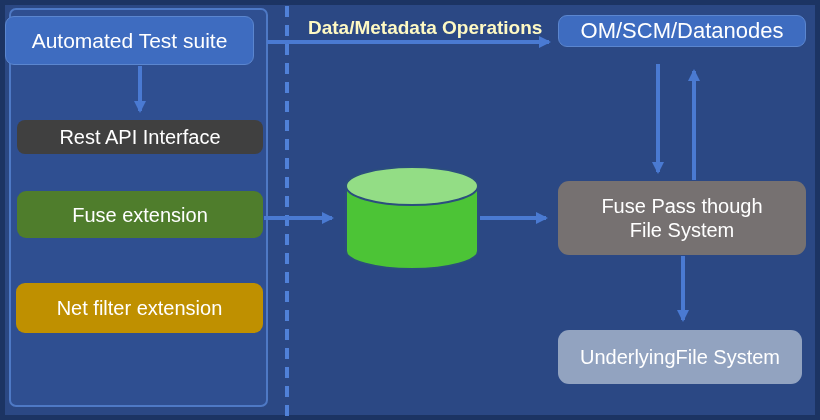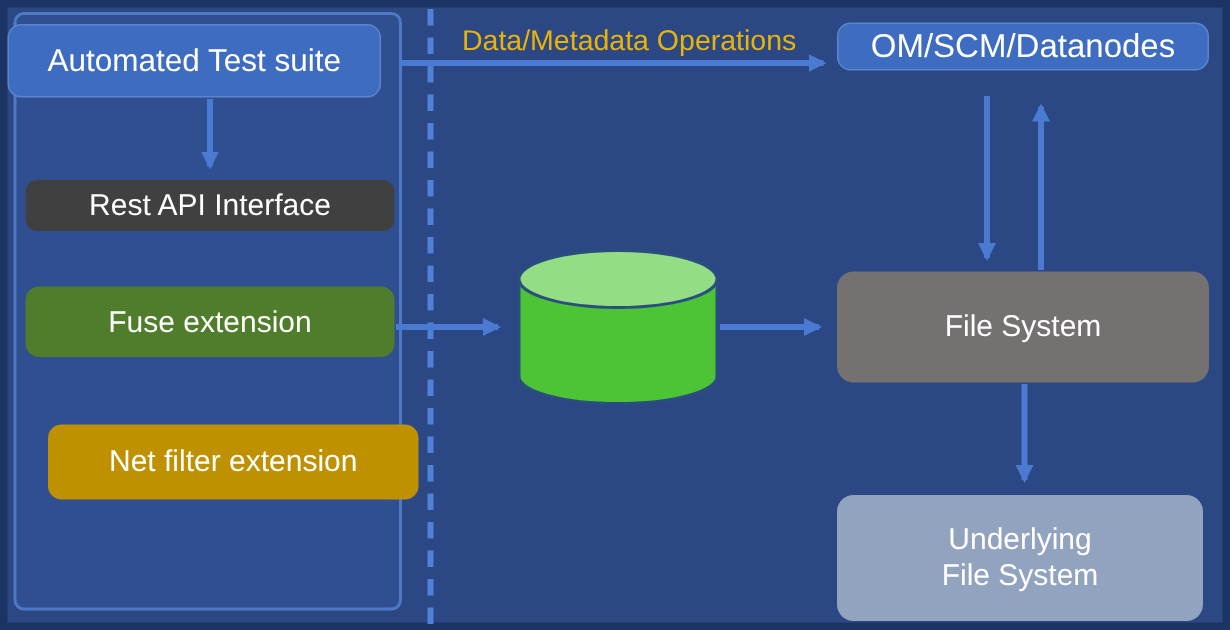--- a/index.html
+++ b/index.html
@@ -16,26 +16,26 @@
   }
   #connector-layer{position:absolute;left:0;top:0;z-index:2;}
   .node{
     position:absolute;z-index:3;display:flex;align-items:center;justify-content:center;
     color:#ffffff;text-align:center;box-sizing:border-box;
     font-size:20px;line-height:1.2;
   }
   .node-ats{left:5px;top:16px;width:249px;height:49px;background:#3e6cc0;border:1px solid #5b86cf;border-radius:9px;font-size:21px;}
   .node-rest{left:17px;top:120px;width:246px;height:34px;background:#404040;border-radius:8px;}
   .node-fuse{left:17px;top:191px;width:246px;height:47px;background:#4f7d2c;border-radius:9px;}
-  .node-net{left:32px;top:283px;width:247px;height:50px;background:#bf9000;border-radius:9px;}
+  .node-net{left:16px;top:283px;width:247px;height:50px;background:#bf9000;border-radius:9px;}
   .node-om{left:558px;top:15px;width:248px;height:32px;background:#3e6cc0;border:1px solid #5b86cf;border-radius:9px;font-size:22px;}
   .node-fusepass{left:558px;top:181px;width:248px;height:74px;background:#767171;border-radius:11px;flex-direction:column;}
-  .node-underlying{left:558px;top:330px;width:244px;height:84px;background:#92a3c0;border-radius:11px;flex-direction:column;}
+  .node-underlying{left:558px;top:330px;width:244px;height:54px;background:#92a3c0;border-radius:11px;}
   .free-label{
-    position:absolute;z-index:4;color:#eab308;font-weight:normal;white-space:nowrap;
+    position:absolute;z-index:4;color:#fef9c3;font-weight:bold;white-space:nowrap;
   }
   #label-data-ops{left:308px;top:17px;width:220px;text-align:center;font-size:19px;}
   #label-fault-service{left:27px;top:378px;font-size:20px;}
   #cylinder{position:absolute;left:338px;top:162px;z-index:3;}
   #cylinder-label{
     position:absolute;left:344px;top:206px;width:136px;z-index:4;
     color:#ffffff;font-weight:bold;font-size:15px;line-height:19px;text-align:center;
   }
 </style>
 </head>
@@ -75,20 +75,21 @@
 
   <div class="node node-net">
     <span>Net filter extension</span>
   </div>
 
   <div class="node node-om">
     <span>OM/SCM/Datanodes</span>
   </div>
 
   <div class="node node-fusepass">
+    <span>Fuse Pass though</span>
     <span>File System</span>
   </div>
 
   <div class="node node-underlying">
     <span>Underlying</span>
     <span>File System</span>
   </div>
 
   <svg id="cylinder" width="148" height="112" viewBox="0 0 148 112">
     <path d="M8,24 L8,89 A66,18 0 0 0 140,89 L140,24 Z" fill="#4cc436" stroke="#2b4e7e" stroke-width="2"></path>

